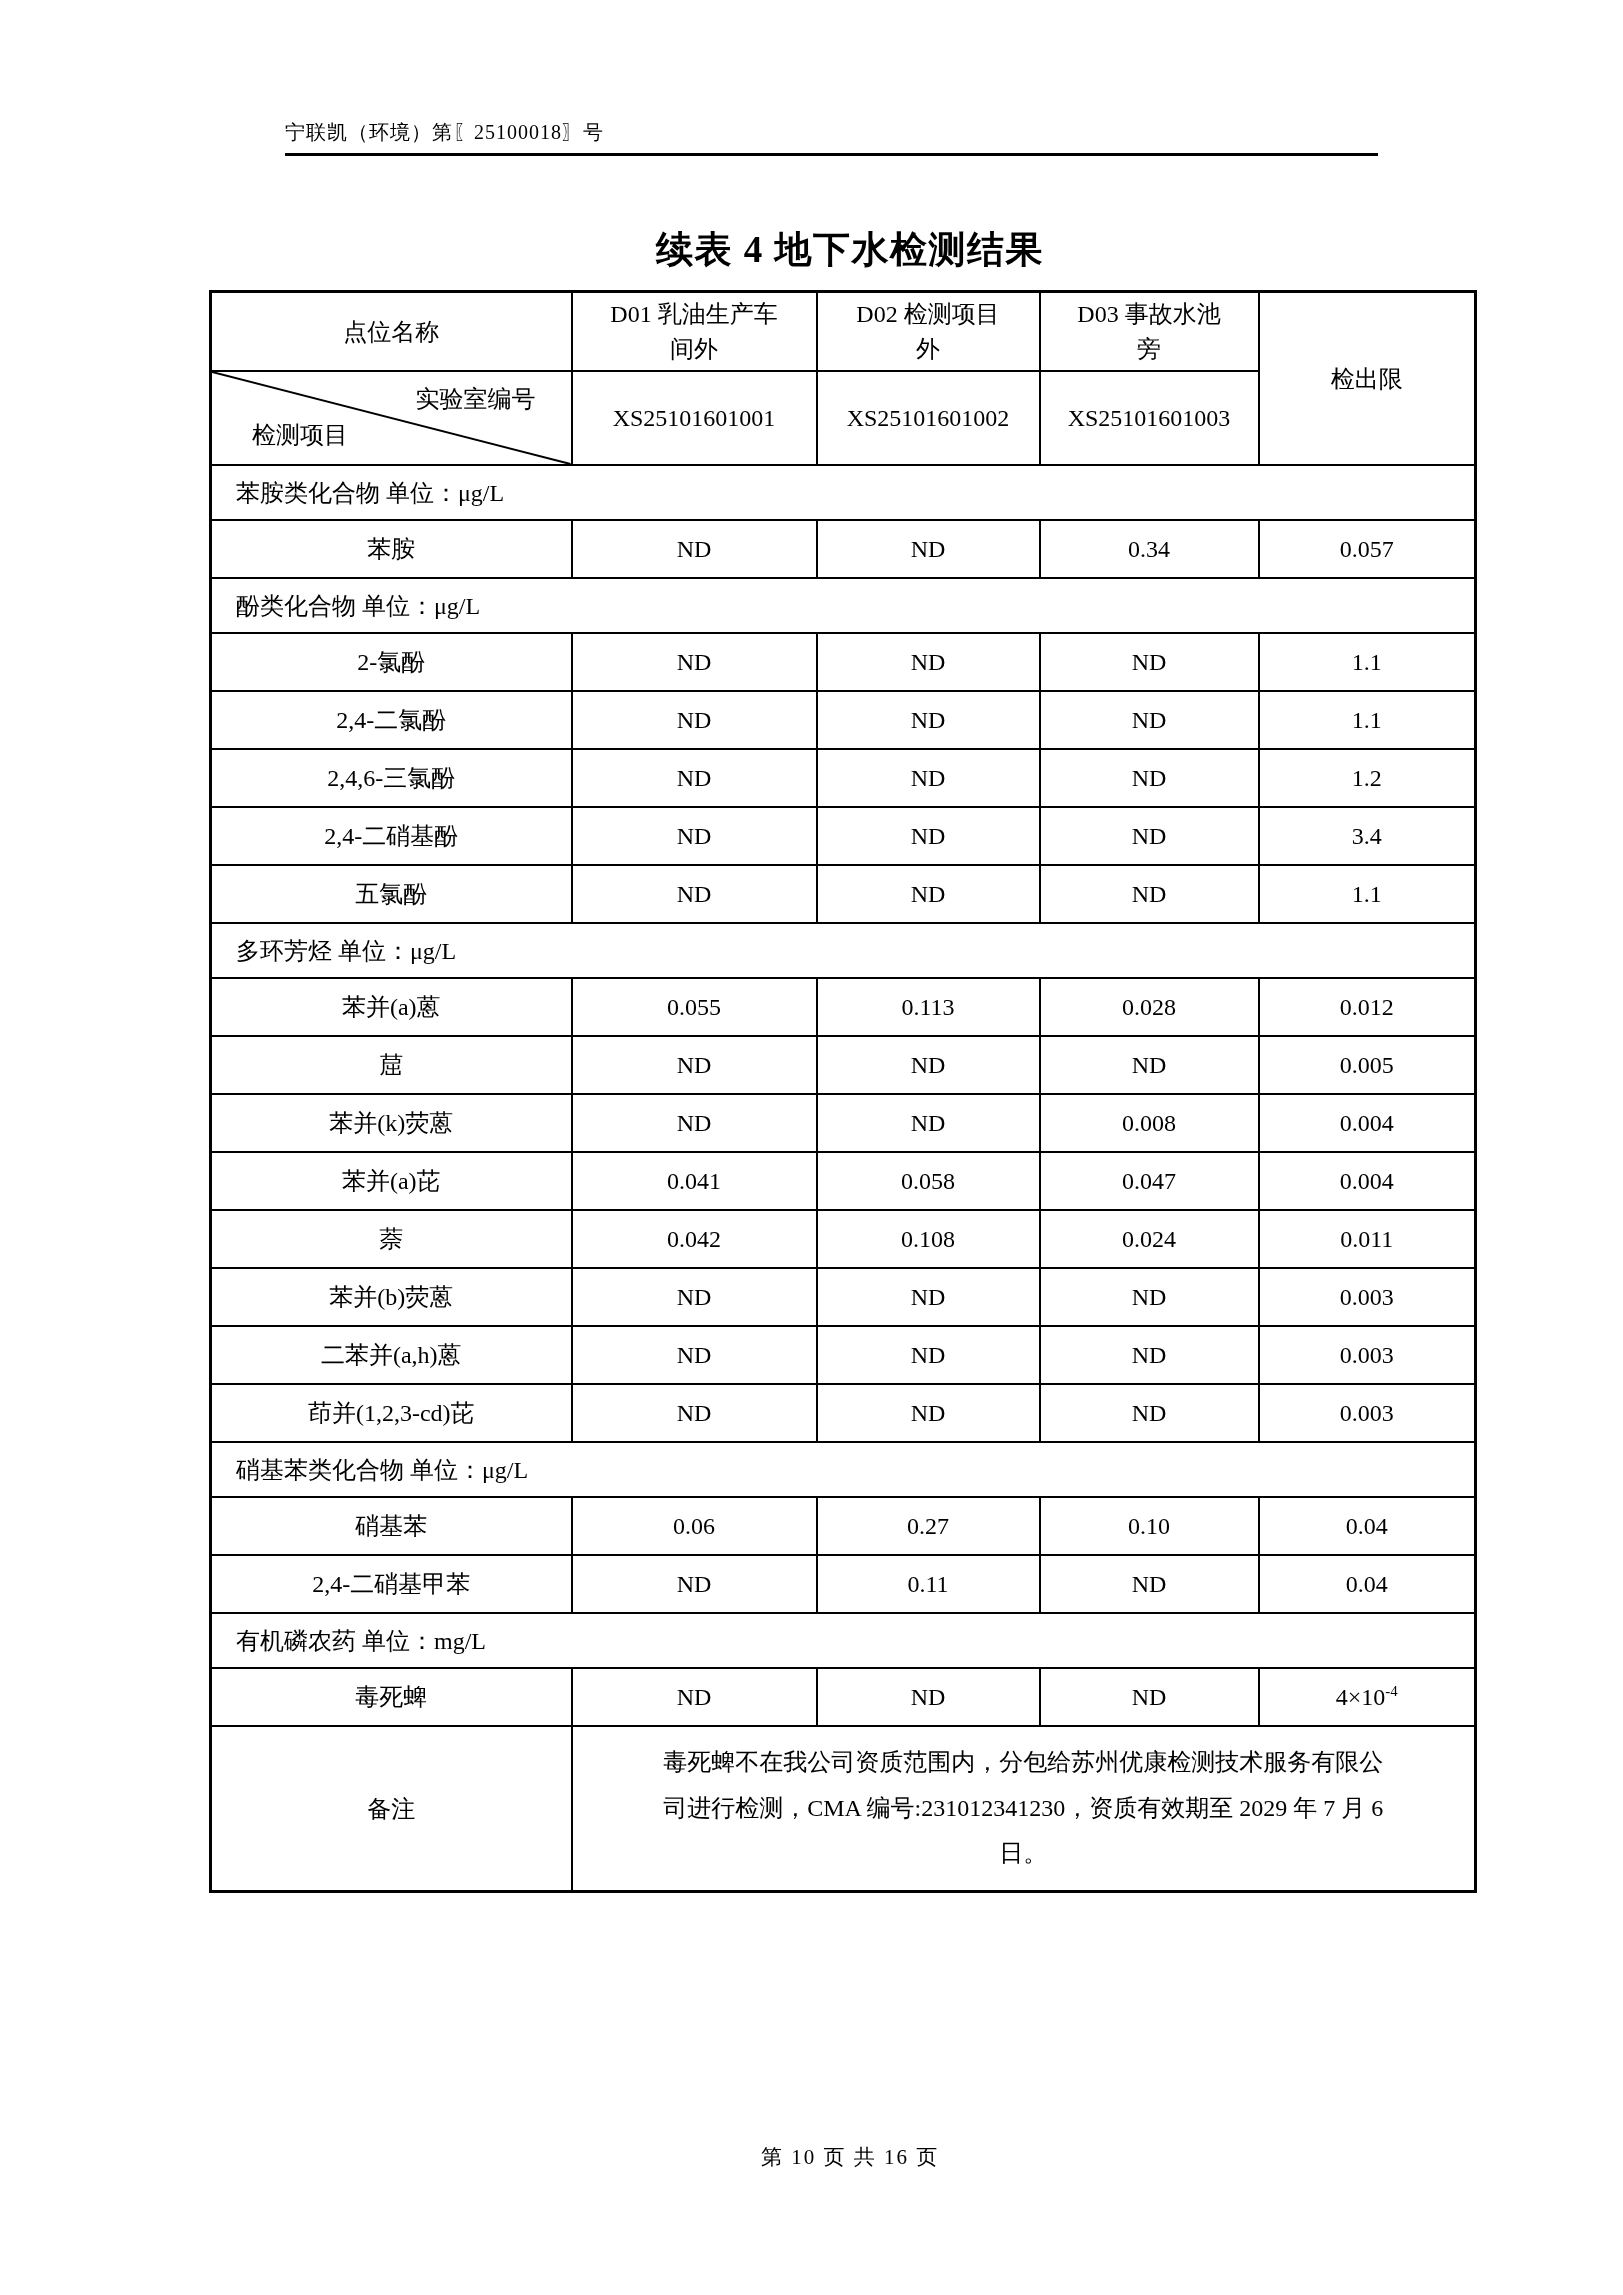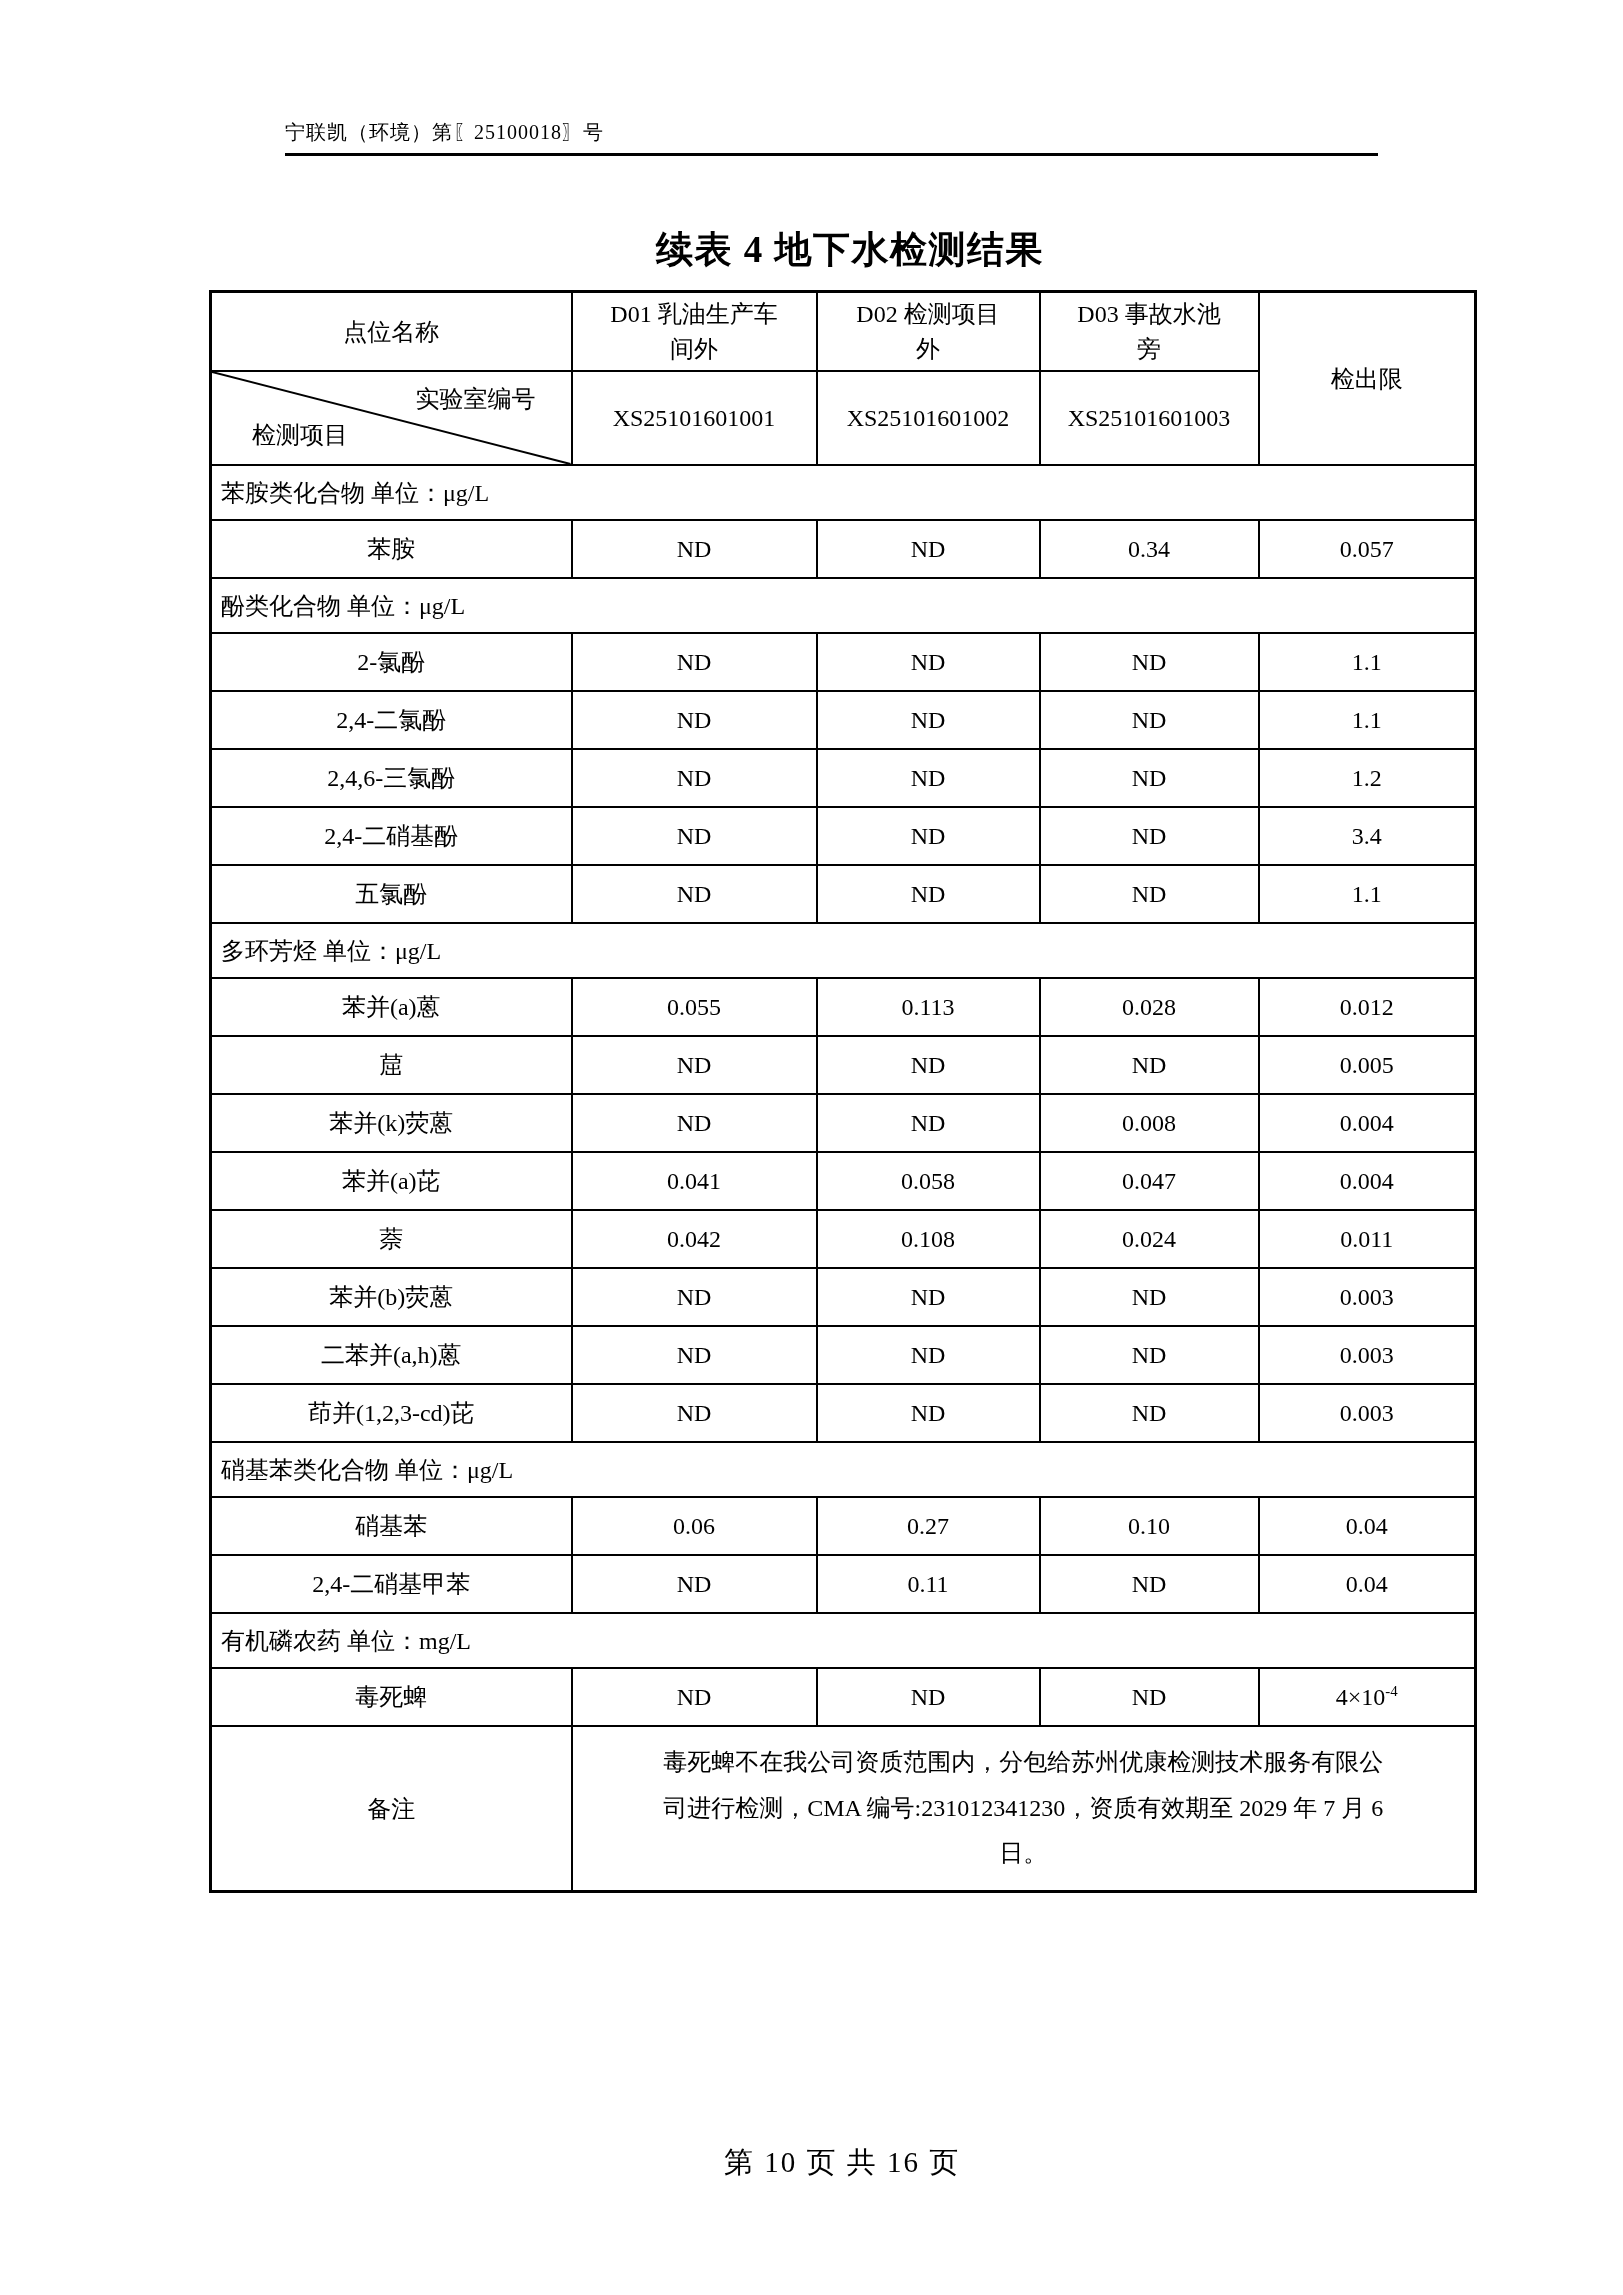--- a/index.html
+++ b/index.html
@@ -26,35 +26,35 @@
     border:3.1px solid #000;
   }
   .results-table td{
     border:2px solid #000;
     font-size:24px;text-align:center;vertical-align:middle;
     padding:0;overflow:hidden;
   }
   tr.hrow1 td{height:77px}
   tr.hrow2 td{height:92px}
   .site-cell{white-space:pre-line;line-height:1.42}
-  tr.section-row td{height:53px;text-align:left;padding-left:9px}
+  tr.section-row td{height:53px;text-align:left;padding-left:24px}
   tr.data-row td{height:56px}
   .diag-cell{position:relative;padding:0}
   .diag-svg{position:absolute;left:0;top:0;width:100%;height:100%;display:block}
   .diag-top{position:absolute;top:11.2px;right:35px}
   .diag-bottom{position:absolute;bottom:13.3px;left:40px}
   tr.remark-row td{height:163px}
   .remark-text{
     text-align:left;padding:10.2px 20.4px;line-height:1.9;
     white-space:pre-line;font-size:25.6px;
   }
   sup{font-size:0.62em}
   .footer{
-    position:absolute;left:209px;top:2143px;width:1266px;
-    text-align:center;font-size:29px;letter-spacing:2px;
+    position:absolute;left:217px;top:2143px;width:1266px;
+    text-align:center;font-size:21px;letter-spacing:2px;
   }
 </style>
 </head>
 <body>
 
 <div class="doc-header">宁联凯（环境）第〖25100018〗号</div>
 <div class="header-rule"></div>
 <h1 class="title">续表 4 地下水检测结果</h1>
 
 <table class="results-table">

